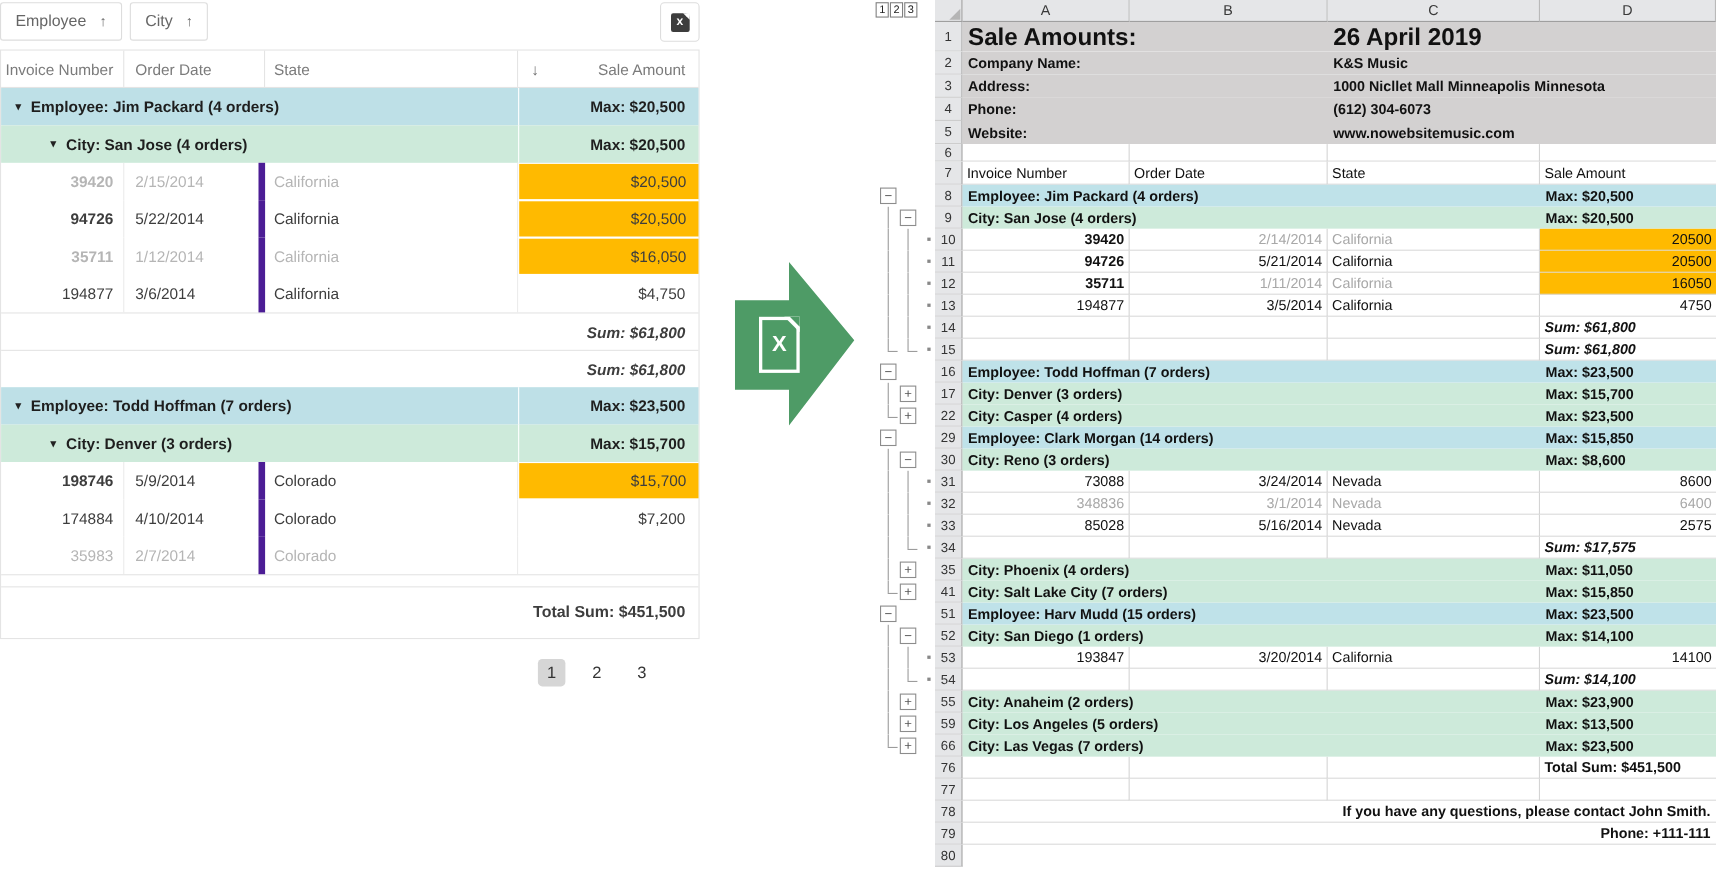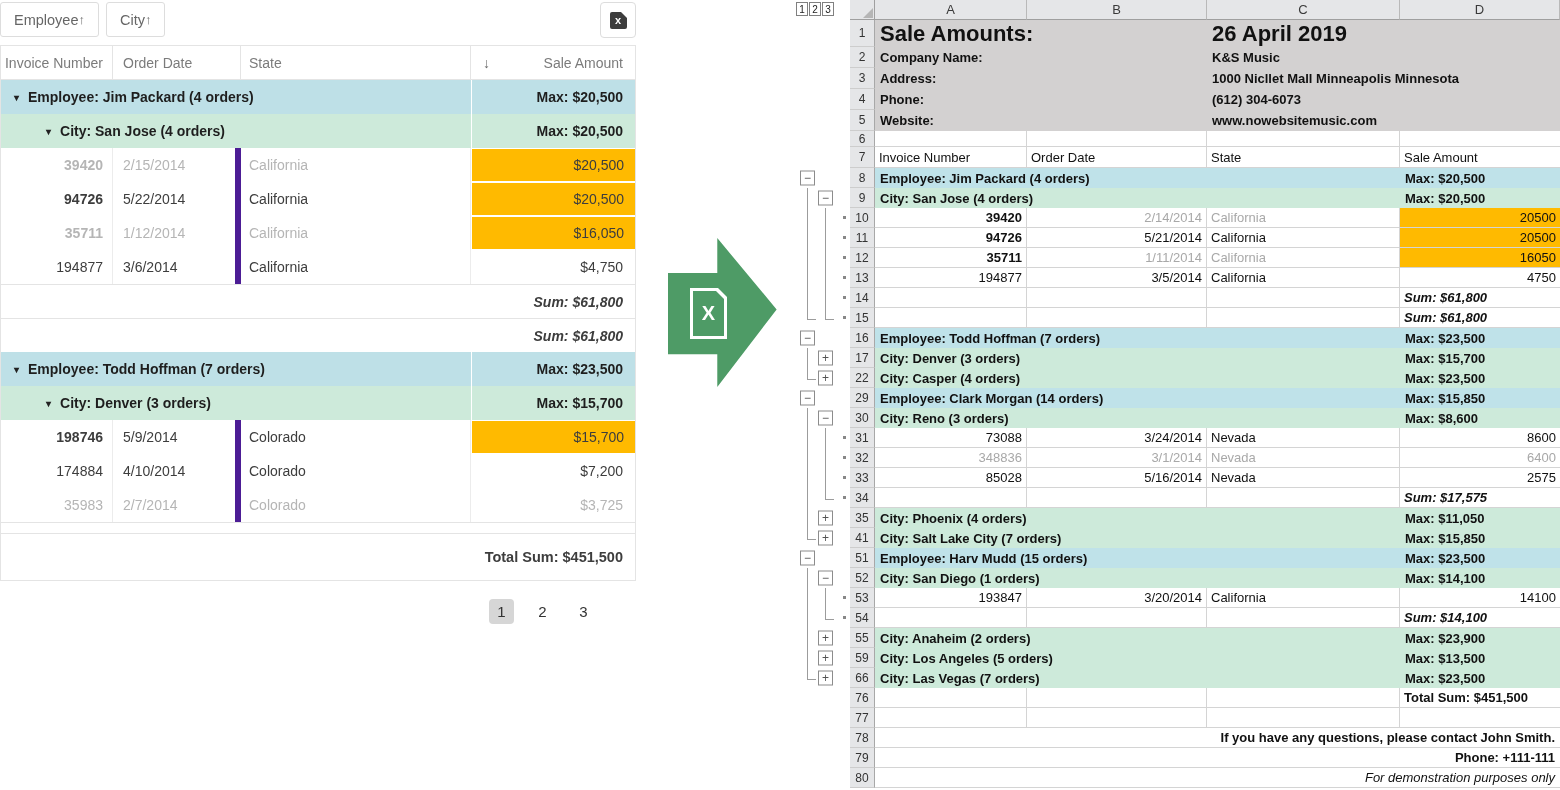--- a/index.html
+++ b/index.html
@@ -2,21 +2,21 @@
 <html style="--blue: #bee0e7; --green: #cdeada; --xblue: #bfe2e9; --xgreen: #cdeada; --orange: #ffba00; --gray: #d3d1d1; --agreen: #4e9b66;"><head>
 <meta charset="utf-8">
 <style>
   html,body{margin:0;padding:0;background:#fff}
   .stage{position:relative;width:1560px;height:790px;overflow:hidden;background:#fff;
          font-family:"Liberation Sans",sans-serif;}
 
   
   .dx-grid{position:absolute;left:0;top:0;width:636px}
   .gpanel{height:45px;position:relative}
-  .chip{display:inline-flex;align-items:center;border:1px solid #ddd;border-radius:3px;
+  .chip{display:inline-flex;align-items:center;gap:12px;border:1px solid #ddd;border-radius:3px;
         height:33px;padding:0 13px;margin:2px 7px 0 0;color:#666;font-size:14.5px;background:#fff;cursor:pointer}
   .chip-arrow{color:#6d6d6d;font-size:13px}
   .export-btn{position:absolute;right:0;top:2px;width:36px;height:36px;border:1px solid #ddd;border-radius:4px;
         background:#fff;display:flex;align-items:center;justify-content:center;cursor:pointer;box-sizing:border-box}
   .xicon{position:relative;width:17px;height:17px;background:#3d3d3d;border-radius:2px;color:#fff;
         font-weight:bold;font-size:11px;display:flex;align-items:center;justify-content:center}
   .xicon:after{content:'';position:absolute;top:0;right:0;border:3px solid #fff;border-left-color:transparent;border-bottom-color:transparent}
 
   .grid-body{border:1px solid #e4e4e4;width:634px;background:#fff}
   .ghead{display:flex;height:33px;border-bottom:1px solid #e4e4e4;color:#7b7b7b;font-size:14px}
@@ -227,21 +227,20 @@
           <div class="drow">
             <div class="dc dc1">174884</div>
             <div class="dc dc2">4/10/2014</div>
             <div class="dc dc3">Colorado</div>
             <div class="dc dc4">$7,200</div>
           </div>
           <div class="drow">
             <div class="dc dc1 dim">35983</div>
             <div class="dc dc2 dim">2/7/2014</div>
             <div class="dc dc3 dim">Colorado</div>
-            <div class="dc dc4 dim">$3,725</div>
           </div>
         </div>
       <div class="gaprow"></div>
       <div class="totrow">
         <span>Total Sum: $451,500</span>
       </div>
     </div>
     <div class="pager">
         <div class="page sel">1</div>
         <div class="page">2</div>
@@ -753,18 +752,17 @@
           <div class="notecell">If you have any questions, please contact John Smith.</div>
         </div>
         <div class="srow">
           <div class="gut"></div>
           <div class="rnum">79</div>
           <div class="notecell">Phone: +111-111</div>
         </div>
         <div class="srow">
           <div class="gut"></div>
           <div class="rnum">80</div>
-          <div class="notecell it">For demonstration purposes only</div>
         </div>
       </div>
   </div>
 
 </div>
 
 </body></html>

